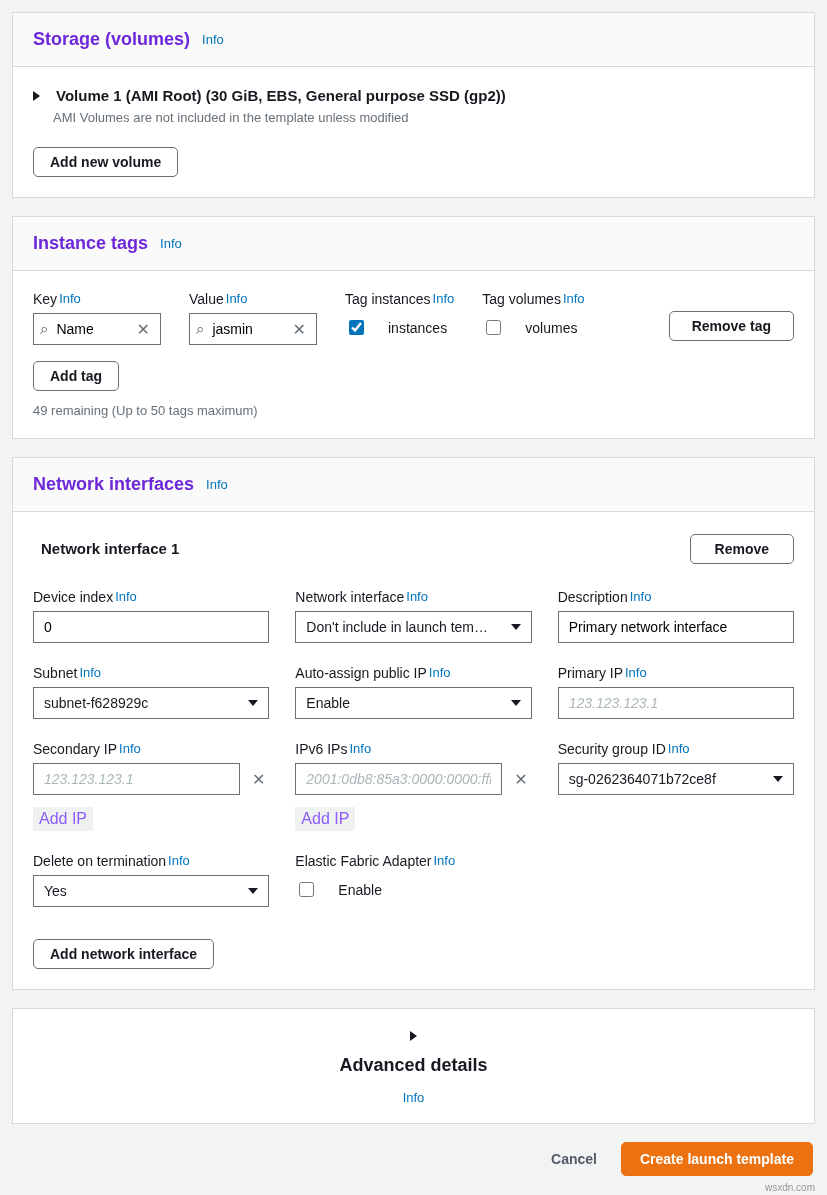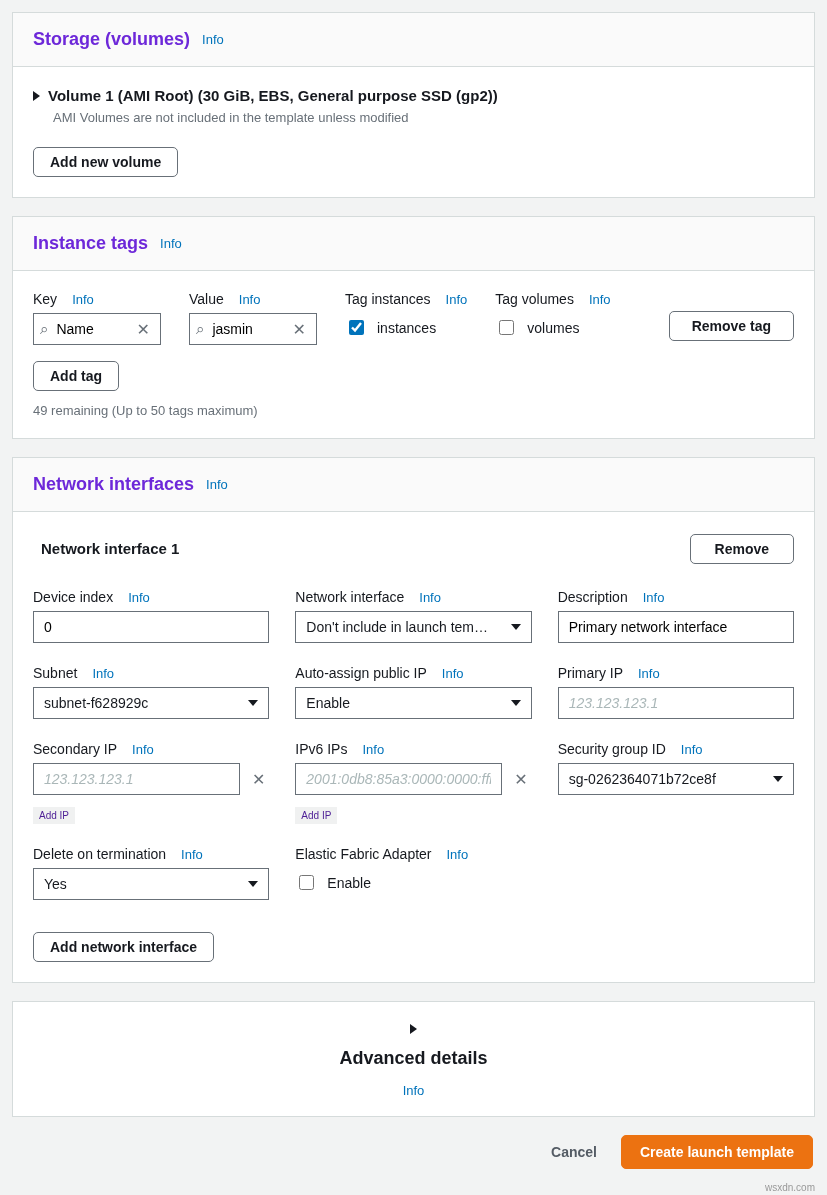--- a/index.html
+++ b/index.html
@@ -36,21 +36,21 @@
   }
   .info-link {
     color: #0073bb;
     font-size: 13px;
     font-weight: 400;
     cursor: pointer;
   }
   .expandable-row {
     display: flex;
     align-items: flex-start;
-    gap: 8px;
+    gap: 16px;
     margin-bottom: 6px;
   }
   .caret-right {
     display: inline-block;
     width: 0; height: 0;
     border-top: 5px solid transparent;
     border-bottom: 5px solid transparent;
     border-left: 7px solid #16191f;
     margin-top: 4px;
     cursor: pointer;
@@ -93,22 +93,22 @@
     display: flex;
     align-items: flex-start;
     gap: 28px;
     margin-bottom: 16px;
   }
   .tag-col { display: flex; flex-direction: column; gap: 6px; }
   .col-label {
     font-size: 14px;
     color: #16191f;
     display: flex;
-    gap: 15px;
-    align-items: flex-end;
+    gap: 2px;
+    align-items: flex-start;
   }
   .text-input-wrap {
     display: flex;
     align-items: center;
     border: 1px solid #687078;
     background: #fff;
     height: 32px;
     padding: 0 6px;
     gap: 6px;
   }
@@ -125,21 +125,21 @@
   }
   .clear-x {
     color: #687078;
     font-size: 16px;
     cursor: pointer;
     padding: 0 4px;
   }
   .chk-line {
     display: flex;
     align-items: center;
-    gap: 10px;
+    gap: 21px;
     margin-top: 4px;
     font-size: 14px;
     color: #16191f;
   }
   input[type=checkbox] {
     width: 15px; height: 15px;
     accent-color: #0073bb;
     cursor: pointer;
   }
   .help-text {
@@ -199,22 +199,22 @@
   }
   .ip-row {
     display: flex;
     gap: 8px;
     align-items: center;
   }
   .ip-row .plain-input { flex: 1; }
   .link-chip {
     display: inline-block;
     background: #f0f1f1;
-    color: #4c1d95;
-    font-size: 10px;
+    color: #8b5cf6;
+    font-size: 16px;
     padding: 3px 6px;
     margin-top: 6px;
     cursor: pointer;
   }
   .collapsed-panel {
     background: #fff;
     border: 1px solid #d5dbdb;
     padding: 18px 20px;
     display: flex;
     align-items: center;

